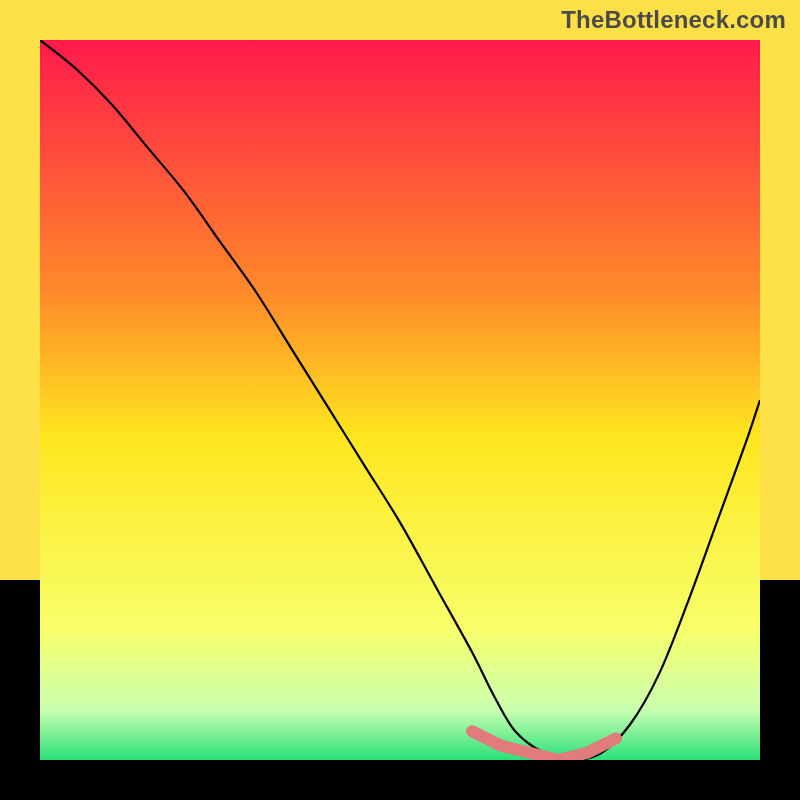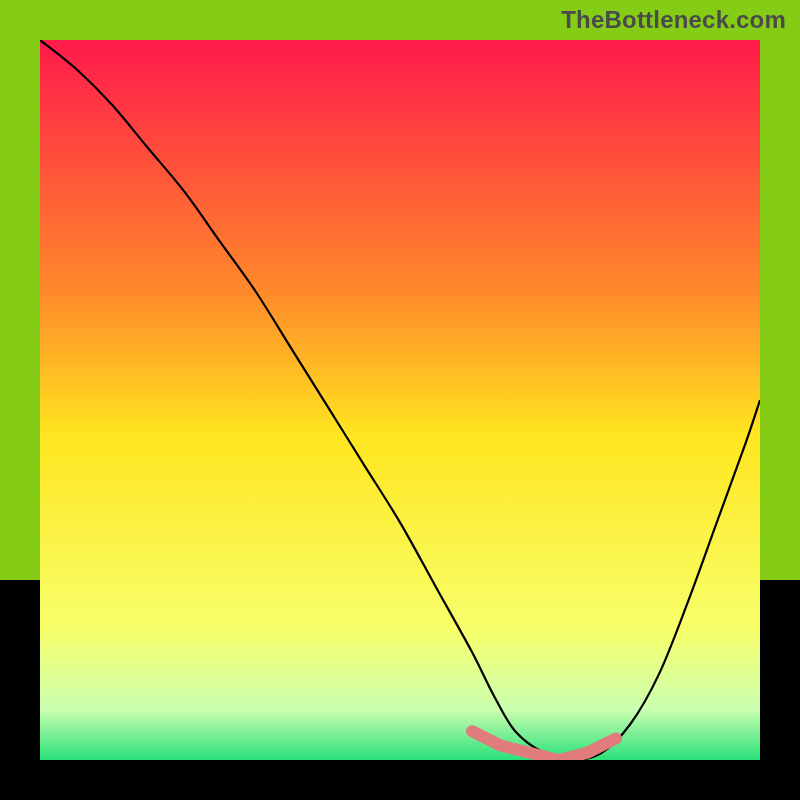--- a/index.html
+++ b/index.html
@@ -8,21 +8,21 @@
     width: 800px;
     height: 800px;
     background: #000;
     overflow: hidden;
     font-family: Arial, Helvetica, sans-serif;
   }
   .stage {
     position: relative;
     width: 800px;
     height: 580px;
-    background: #84cc16;
+    background: #fde047;
   }
   .watermark {
     position: absolute;
     top: 6px;
     right: 14px;
     color: #4a4a4a;
     font-size: 24px;
     font-weight: 600;
     letter-spacing: 0.2px;
     user-select: none;

